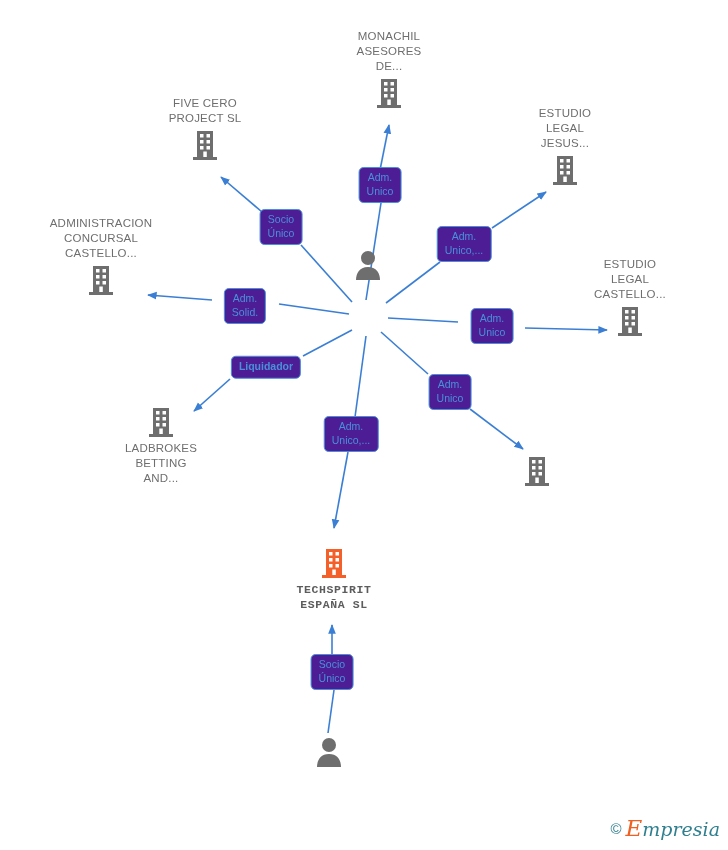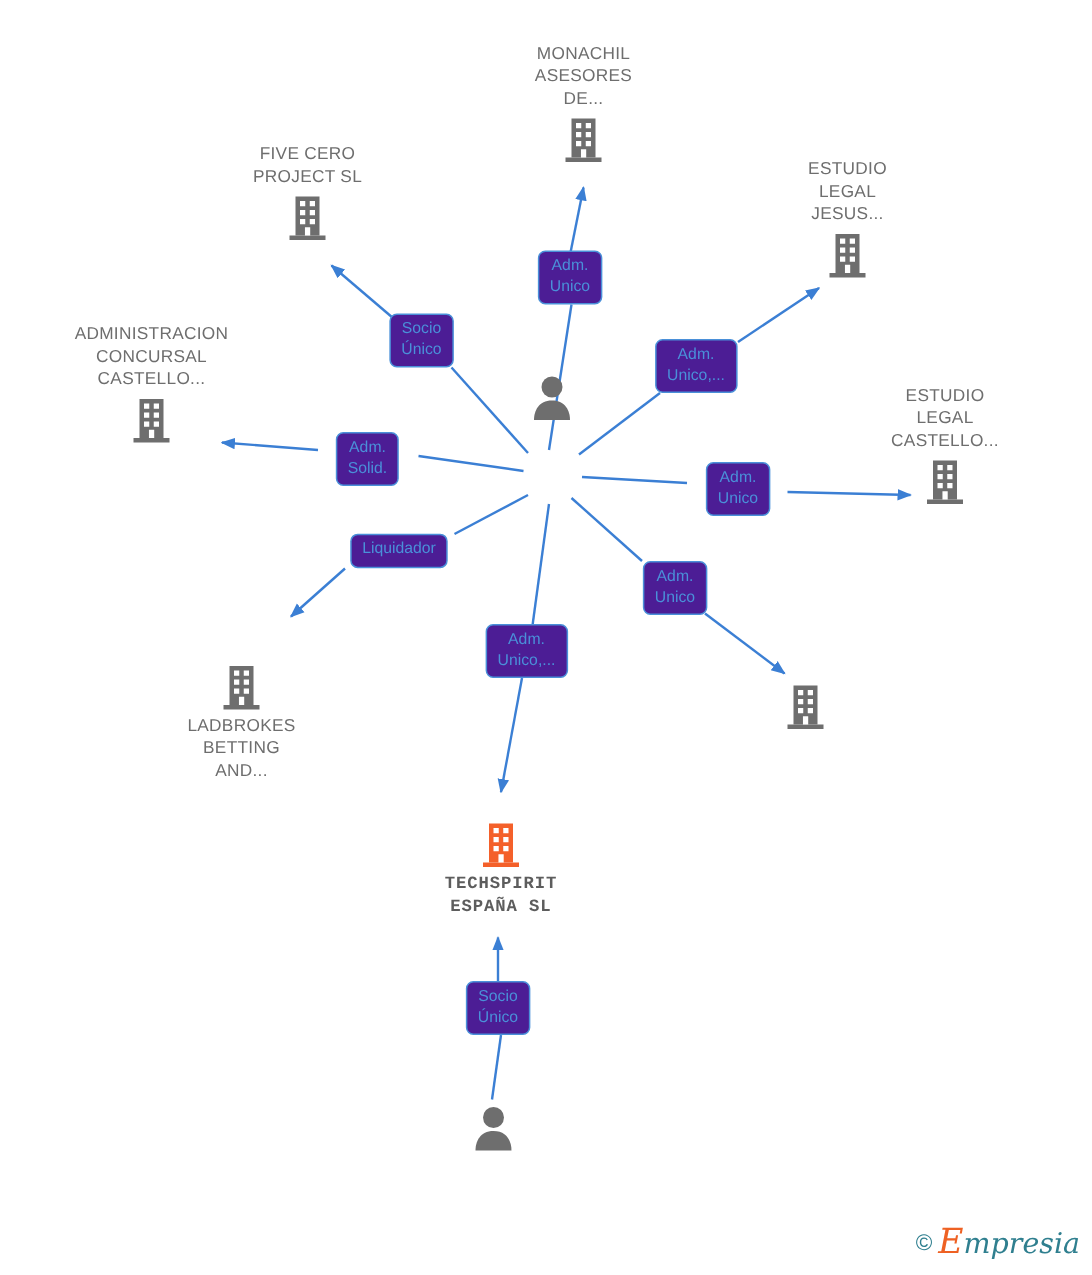--- a/index.html
+++ b/index.html
@@ -239,21 +239,21 @@
 
   <div class="node caption-top" style="left:368px; top:249px;">
     <span class="icon">
       <svg width="30" height="32" viewBox="0 0 30 32" xmlns="http://www.w3.org/2000/svg">
         <circle cx="15" cy="9" r="7" fill="#6e6e6e"></circle>
         <path d="M15 18 C6 18 3 25 3 31 L27 31 C27 25 24 18 15 18 Z" fill="#6e6e6e"></path>
       </svg>
     </span>
   </div>
 
-  <div class="node caption-bottom" style="left:161px; top:442px;text-align:center;">
+  <div class="node caption-bottom" style="left:161px; top:406px;text-align:center;">
     <span class="icon">
       <svg width="30" height="32" viewBox="0 0 30 32" xmlns="http://www.w3.org/2000/svg">
         <rect x="7" y="2" width="16" height="26" fill="#6e6e6e"></rect>
         <rect x="3" y="28" width="24" height="3" fill="#6e6e6e"></rect>
         <rect x="10" y="5" width="3.5" height="3.5" fill="#fff"></rect>
         <rect x="16.5" y="5" width="3.5" height="3.5" fill="#fff"></rect>
         <rect x="10" y="11" width="3.5" height="3.5" fill="#fff"></rect>
         <rect x="16.5" y="11" width="3.5" height="3.5" fill="#fff"></rect>
         <rect x="10" y="17" width="3.5" height="3.5" fill="#fff"></rect>
         <rect x="16.5" y="17" width="3.5" height="3.5" fill="#fff"></rect>
@@ -316,21 +316,21 @@
 
   <div class="edge-label" style="left:464px; top:244px;">Adm.
 Unico,...</div>
 
   <div class="edge-label" style="left:245px; top:306px;">Adm.
 Solid.</div>
 
   <div class="edge-label" style="left:492px; top:326px;">Adm.
 Unico</div>
 
-  <div class="edge-label" style="left:266px; top:367px;">Liquidador</div>
+  <div class="edge-label" style="left:266px; top:367px;font-weight:bold;">Liquidador</div>
 
   <div class="edge-label" style="left:450px; top:392px;">Adm.
 Unico</div>
 
   <div class="edge-label" style="left:351px; top:434px;">Adm.
 Unico,...</div>
 
   <div class="edge-label" style="left:332px; top:672px;">Socio
 Único</div>
 

